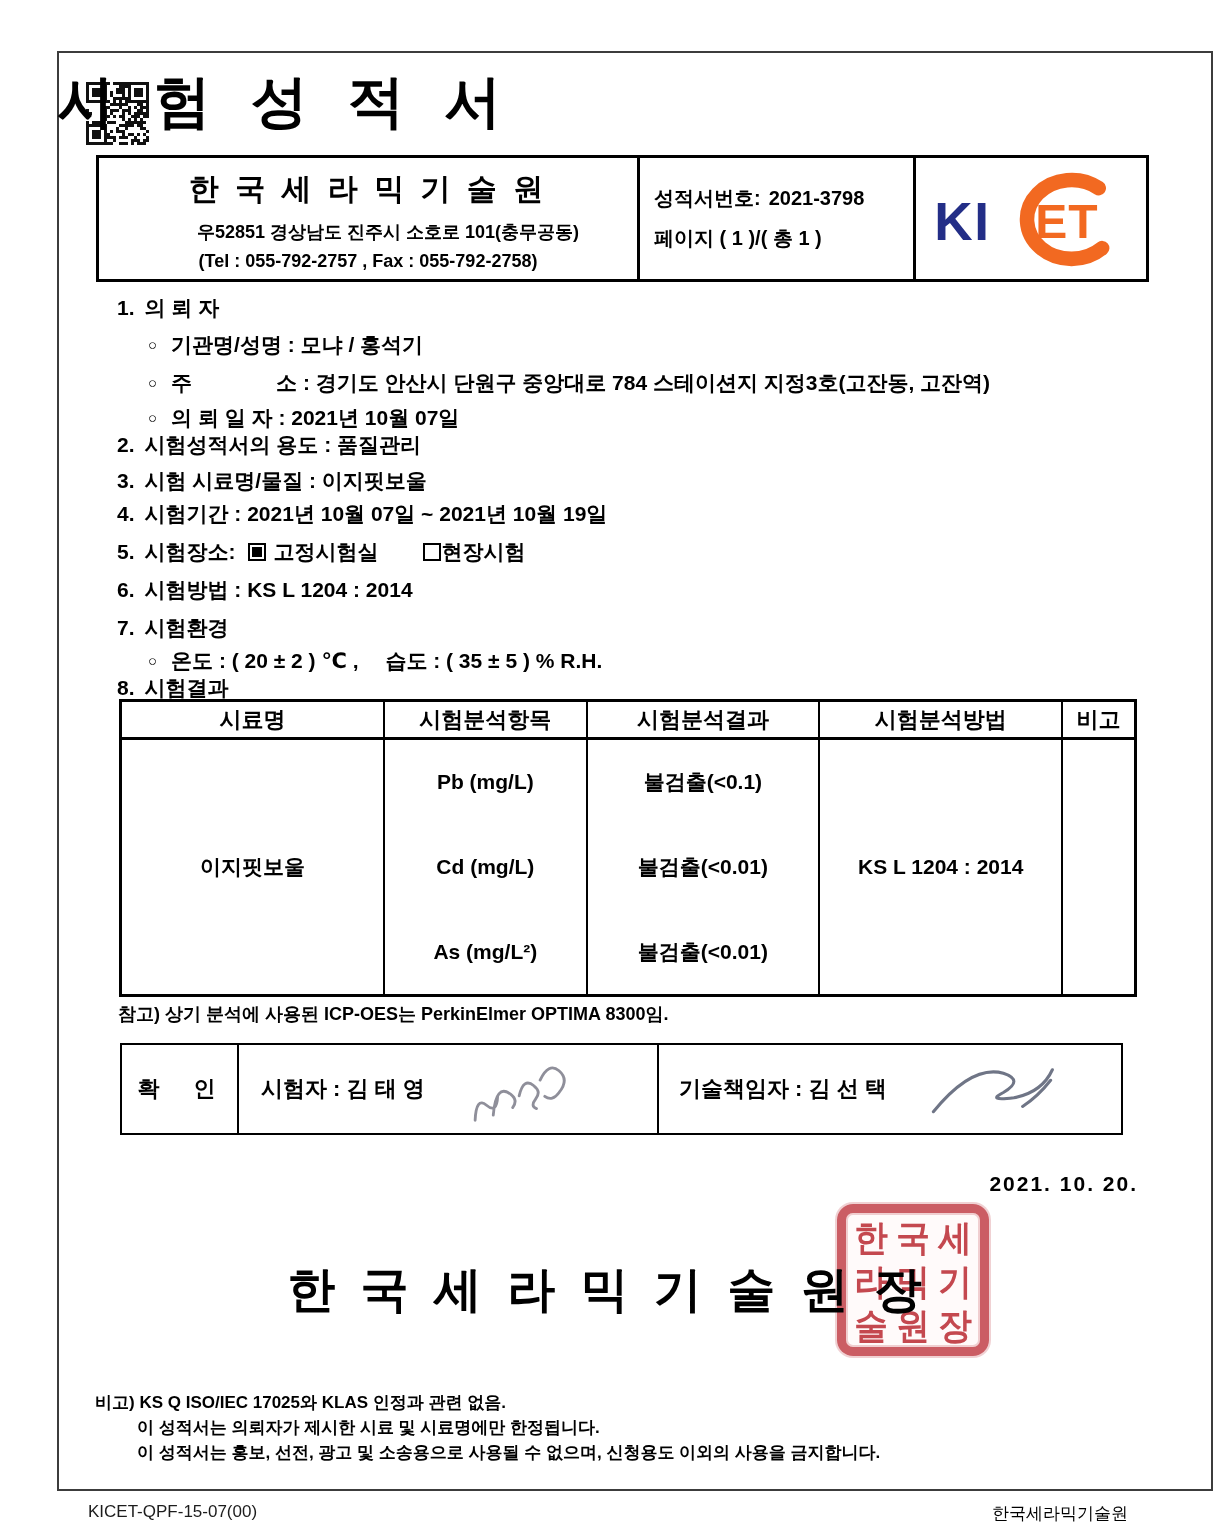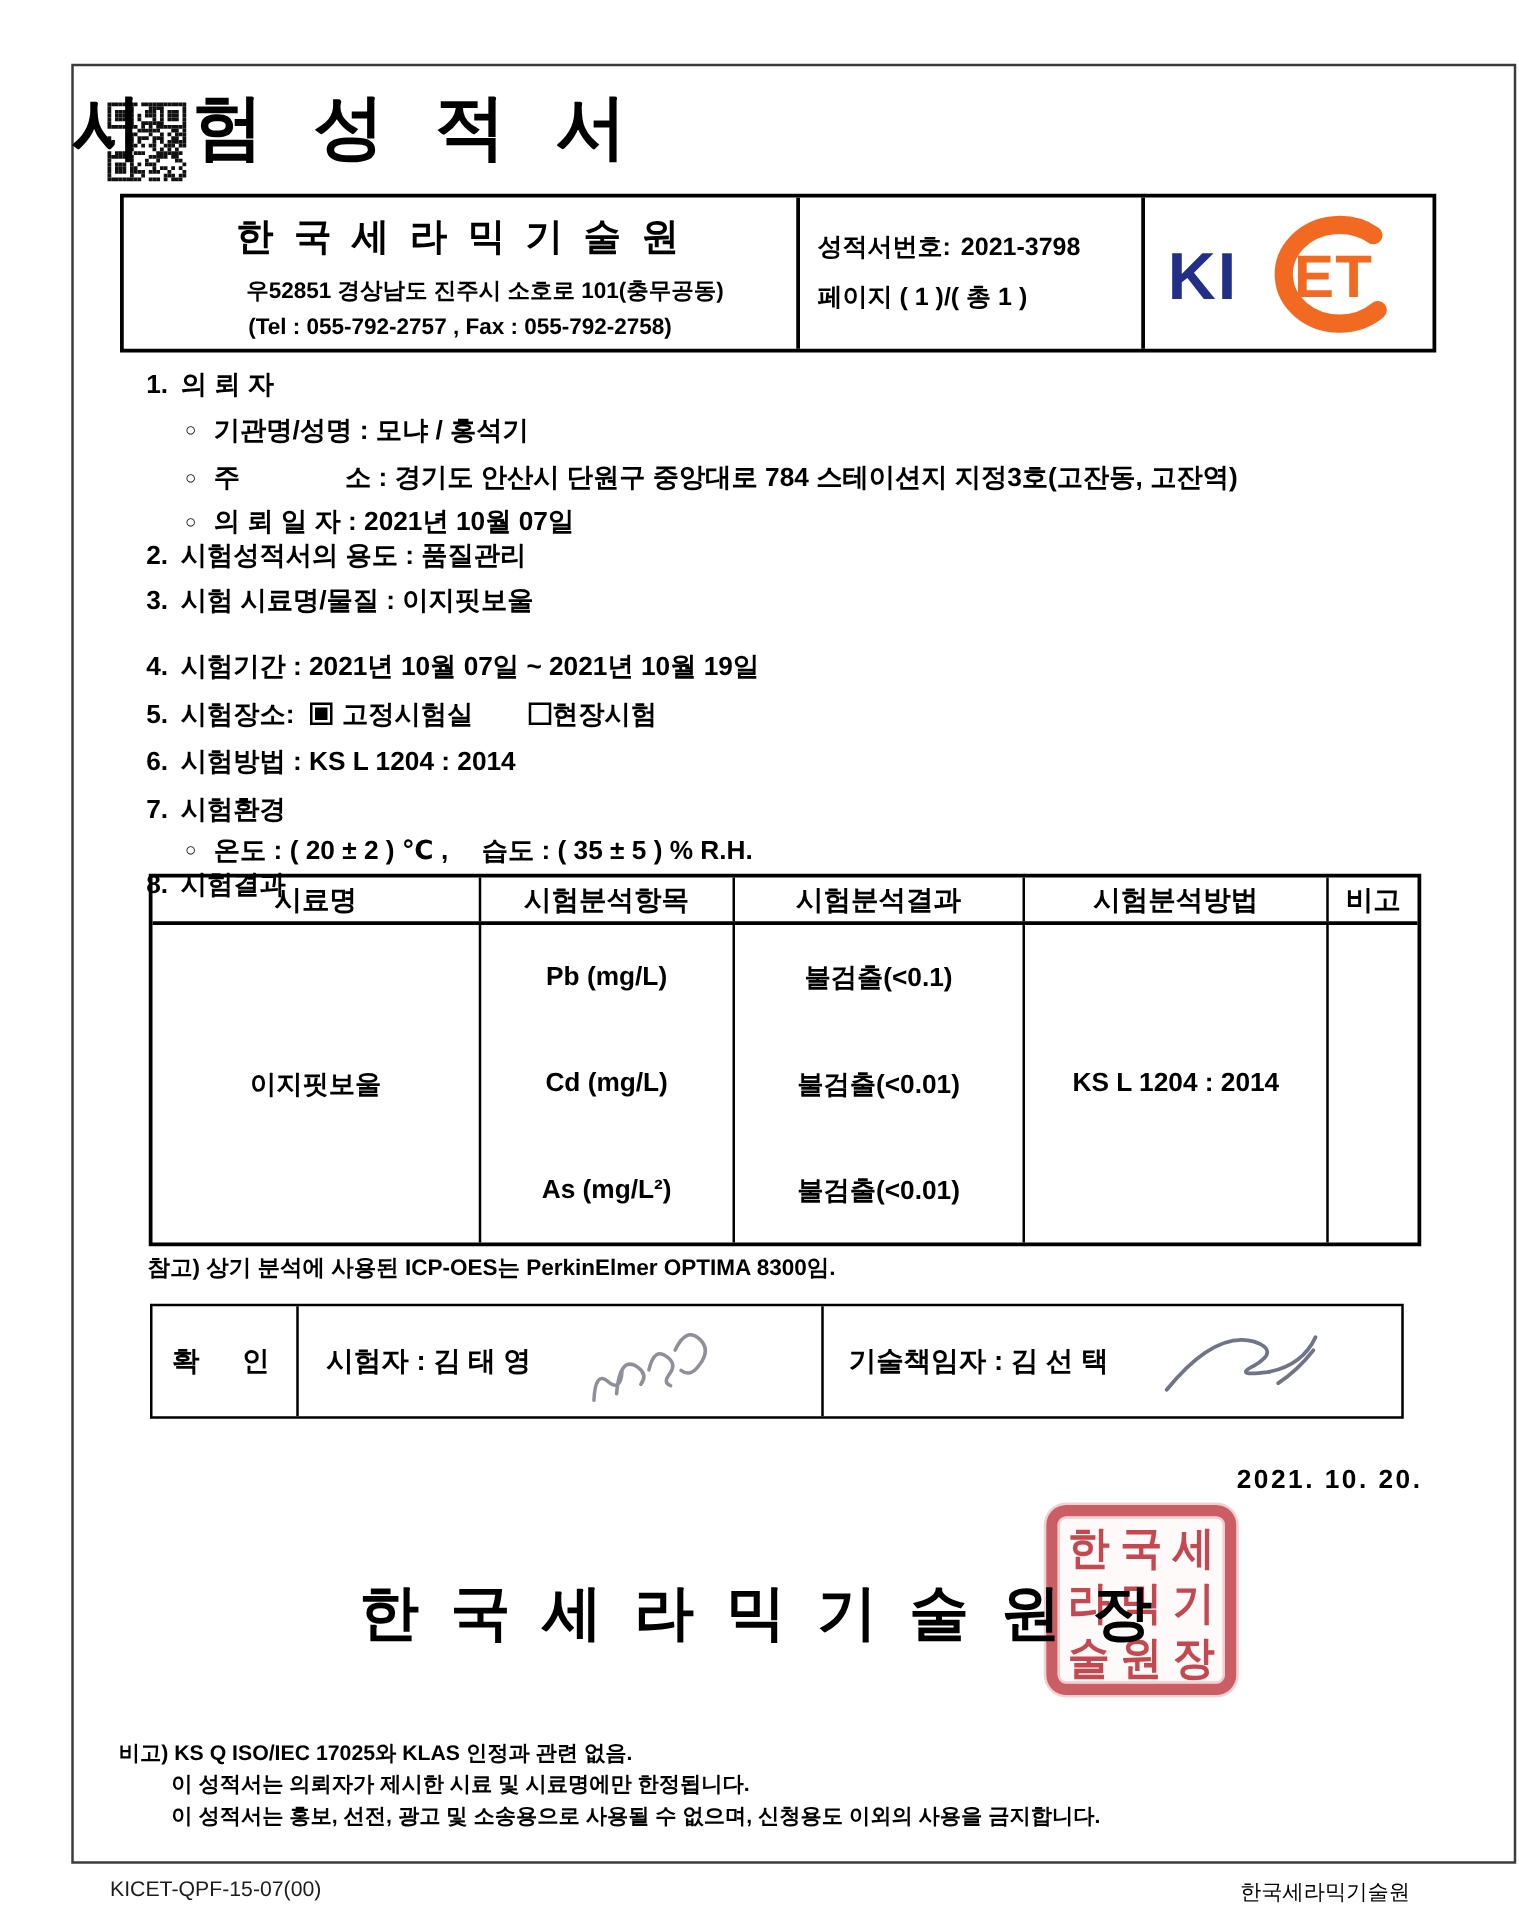--- a/index.html
+++ b/index.html
@@ -557,21 +557,21 @@
     </svg>
   </div>
 </div>
 
 <div class="items">
   <div class="it main" style="margin-bottom:10px"><span class="no">1.</span><span>의 뢰 자</span></div>
   <div class="it sub" style="margin-bottom:11px"><span class="o"></span><span>기관명/성명 : 모냐 / 홍석기</span></div>
   <div class="it sub" style="margin-bottom:8px"><span class="o"></span><span>주　　　　소 : 경기도 안산시 단원구 중앙대로 784 스테이션지 지정3호(고잔동, 고잔역)</span></div>
   <div class="it sub" style="margin-bottom:0px"><span class="o"></span><span>의 뢰 일 자 : 2021년 10월 07일</span></div>
   <div class="it main" style="margin-bottom:9px"><span class="no">2.</span><span>시험성적서의 용도 : 품질관리</span></div>
-  <div class="it main" style="margin-bottom:26px"><span class="no">3.</span><span>시험 시료명/물질 : 이지핏보울</span></div>
+  <div class="it main" style="margin-bottom:6px"><span class="no">3.</span><span>시험 시료명/물질 : 이지핏보울</span></div>
   <div class="it main" style="margin-bottom:11px"><span class="no">4.</span><span>시험기간 : 2021년 10월 07일 ~ 2021년 10월 19일</span></div>
   <div class="it main" style="margin-bottom:11px">
     <span class="no">5.</span><span>시험장소:</span><span class="cbx checked"></span><span>고정시험실</span><span class="cbx second"></span><span>현장시험</span>
   </div>
   <div class="it main" style="margin-bottom:11px"><span class="no">6.</span><span>시험방법 : KS L 1204 : 2014</span></div>
   <div class="it main" style="margin-bottom:6px"><span class="no">7.</span><span>시험환경</span></div>
   <div class="it sub" style="margin-bottom:0px"><span class="o"></span><span>온도 : ( 20 ± 2 ) ℃ ,　 습도 : ( 35 ± 5 ) % R.H.</span></div>
   <div class="it main"><span class="no">8.</span><span>시험결과</span></div>
 </div>
 

